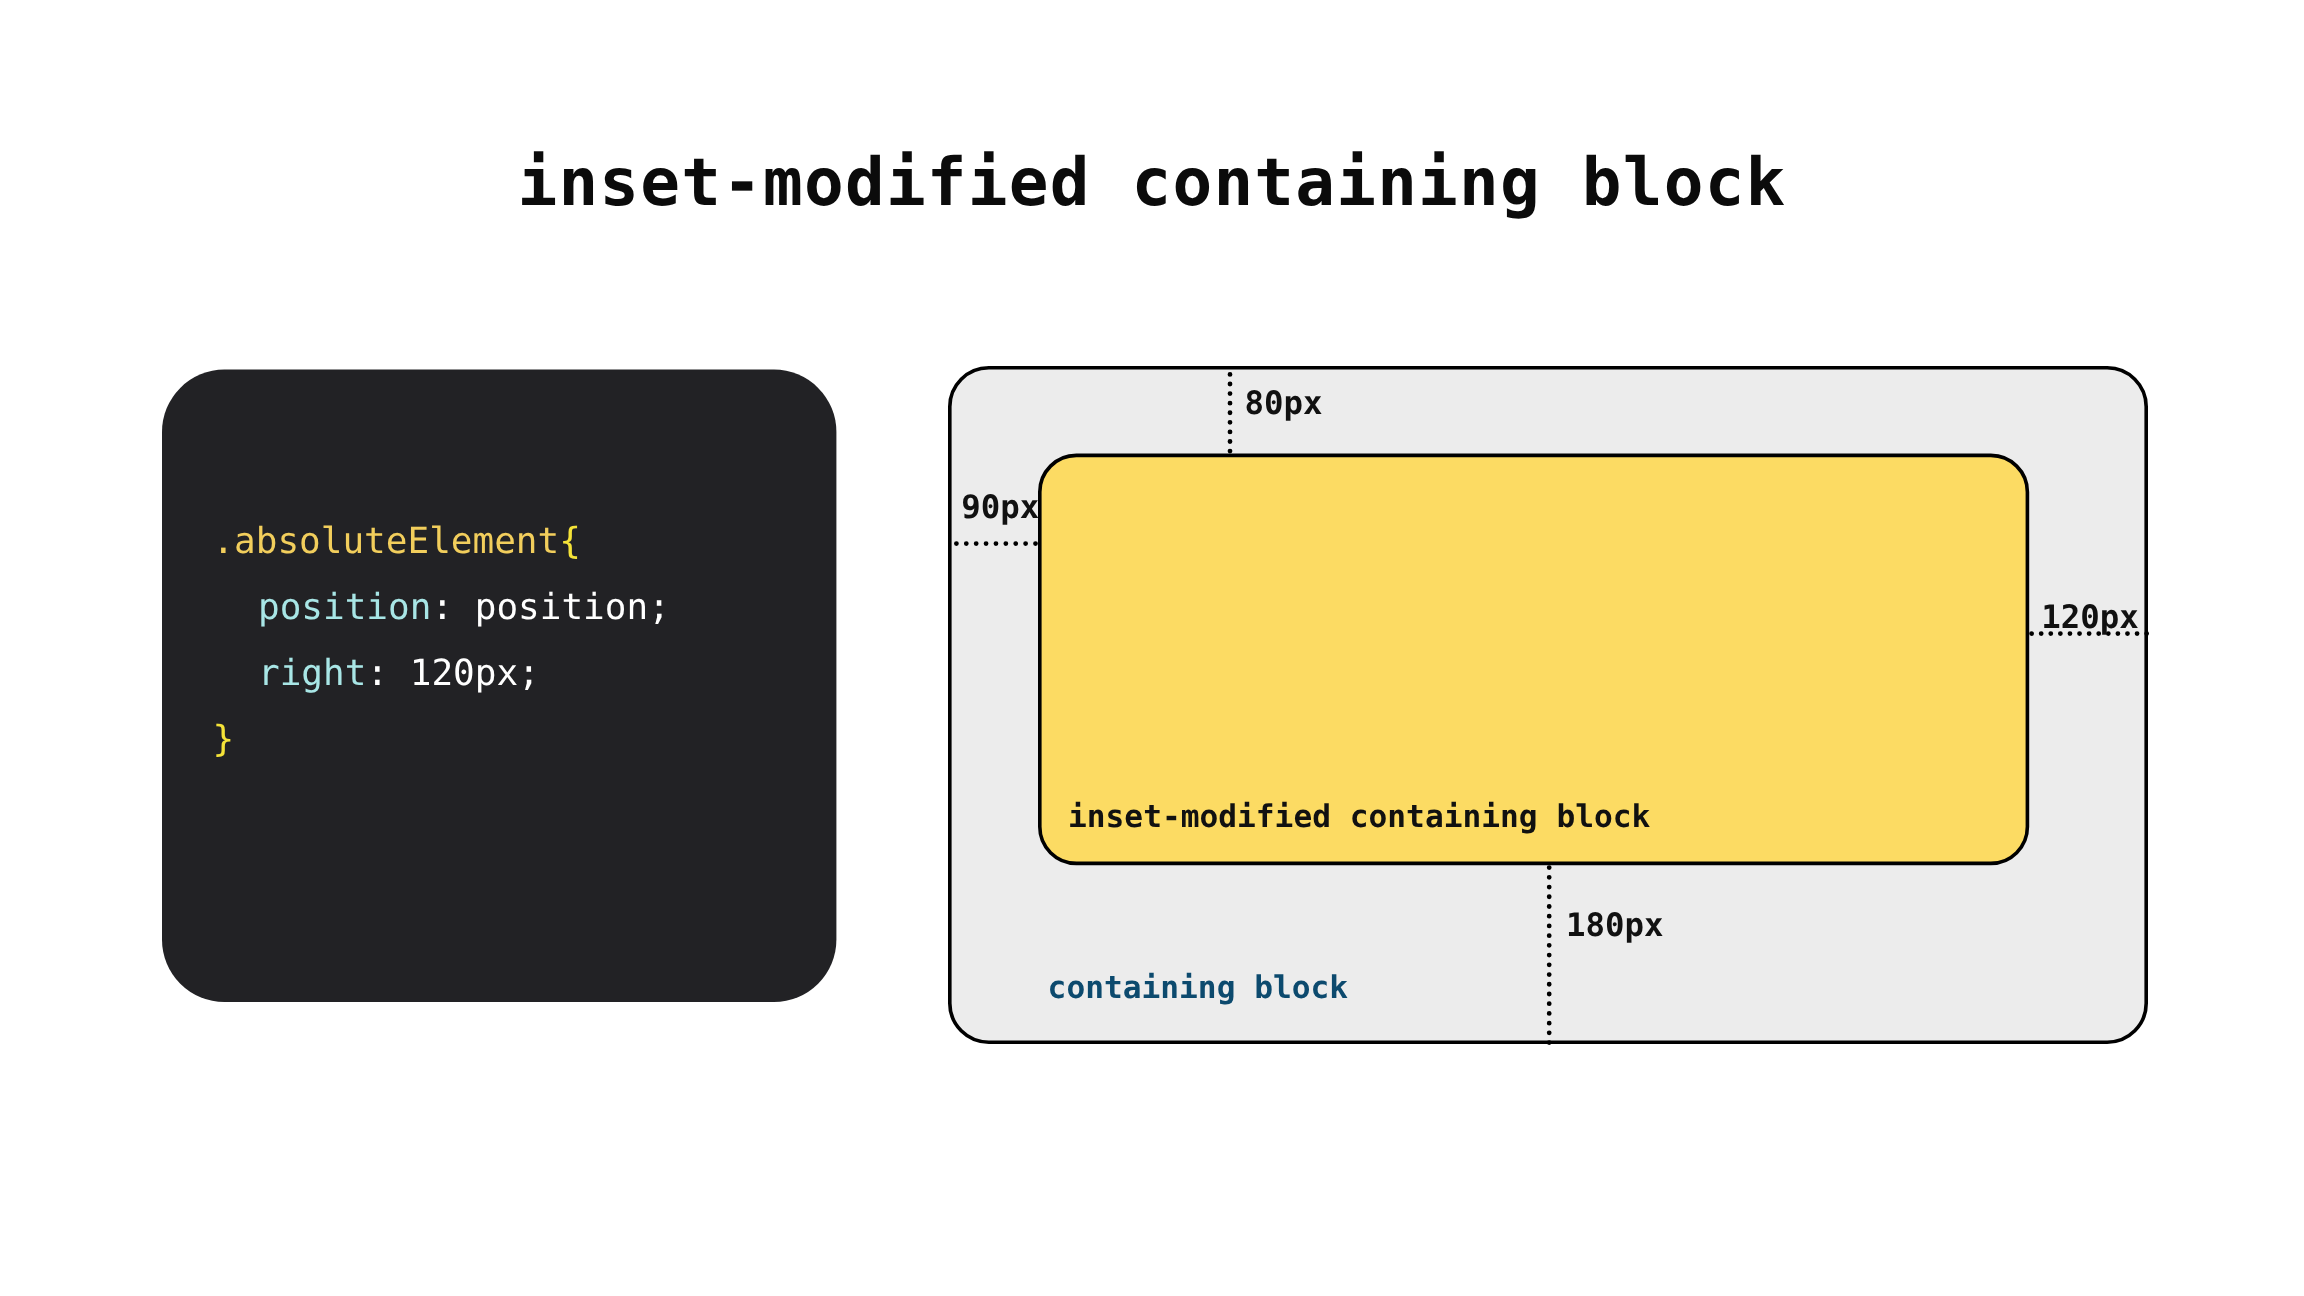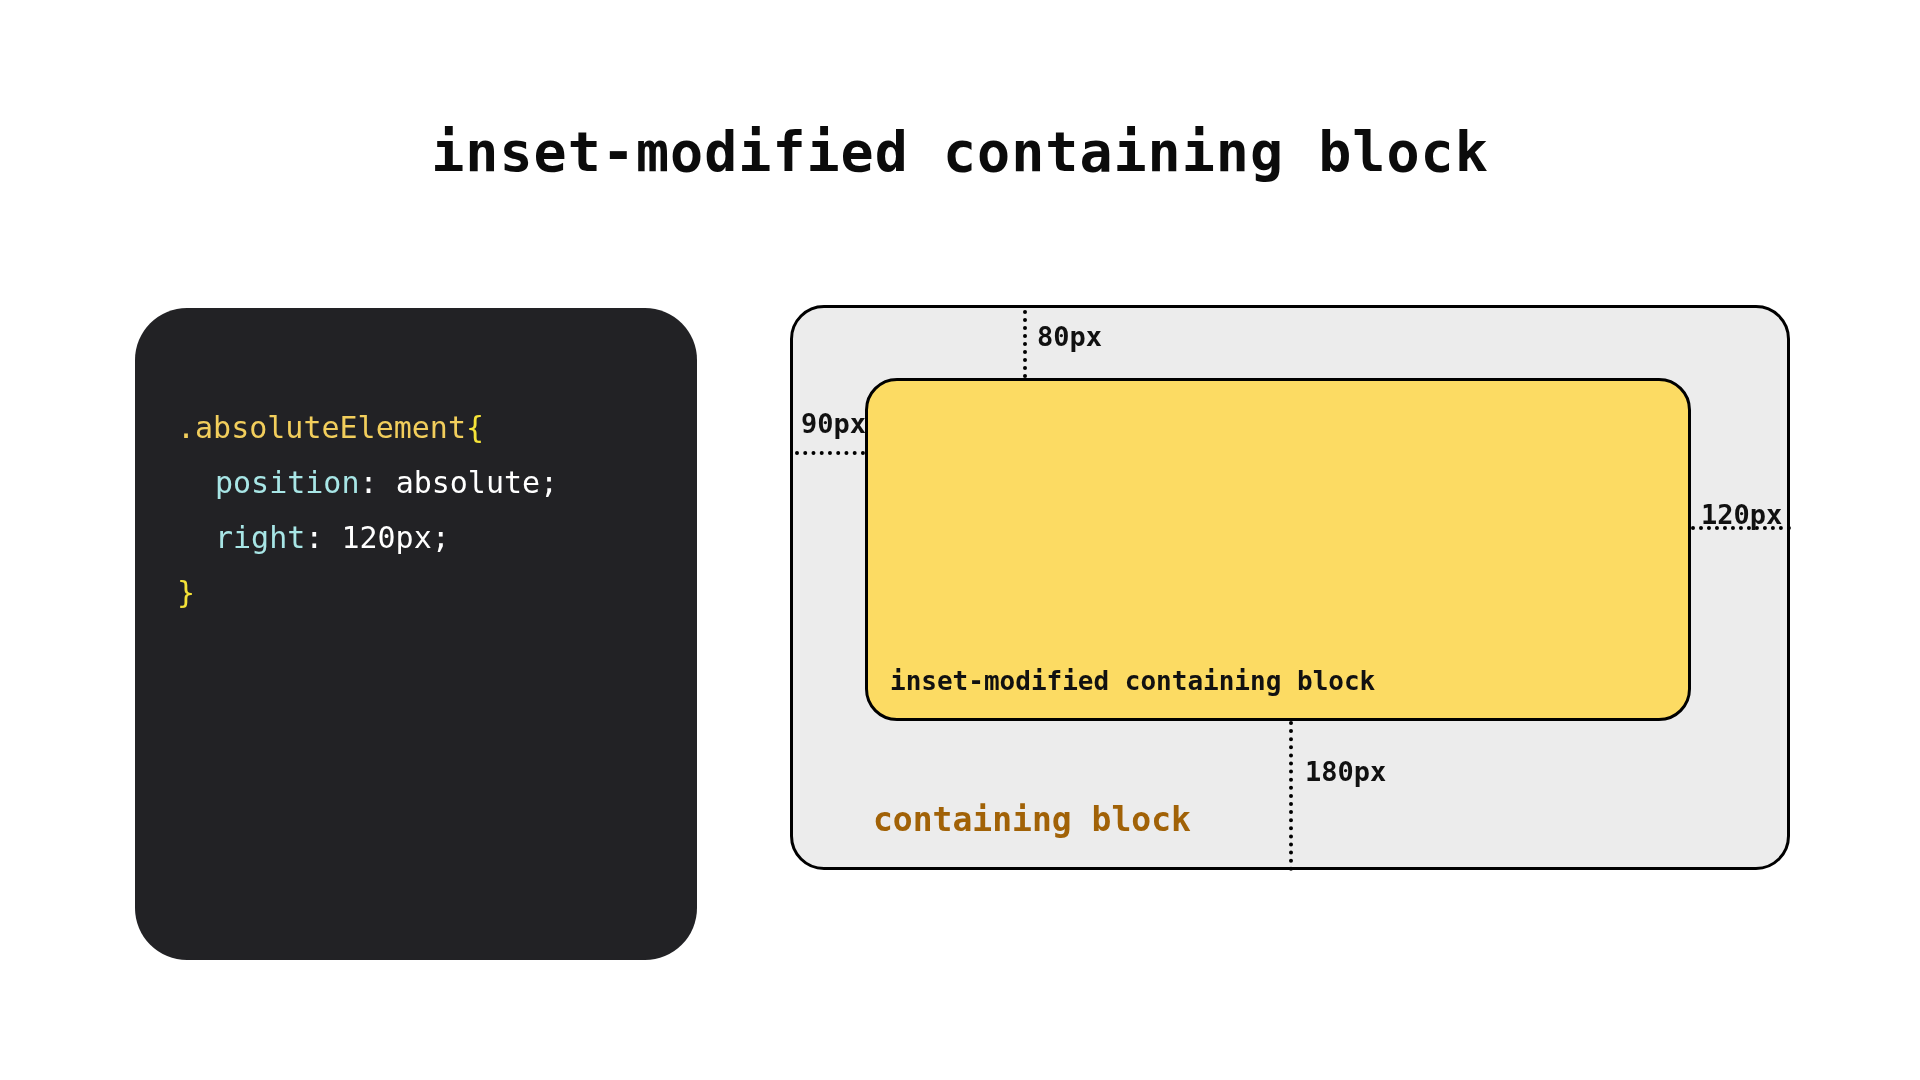--- a/index.html
+++ b/index.html
@@ -29,25 +29,25 @@
     color: #0b0b0b;
     white-space: nowrap;
   }
 
   
   .code-card {
     position: absolute;
     left: 135px;
     top: 308px;
     width: 562px;
-    height: 652px;
+    height: 527px;
     background: #222225;
     border-radius: 52px;
     box-sizing: border-box;
-    padding: 92px 0 0 42px;
+    padding: 116px 0 0 42px;
   }
   .code-line {
     font-family: "DejaVu Sans Mono", "Liberation Mono", monospace;
     font-size: 30px;
     line-height: 55px;
     white-space: pre;
     color: #ffffff;
   }
   .tok-selector { color: #f2ce5c; }
   .tok-brace    { color: #f5e338; }
@@ -93,23 +93,23 @@
     font-size: 26px;
     font-weight: 700;
     color: #111111;
     white-space: nowrap;
   }
   .cb-label {
     position: absolute;
     left: 80px;
     bottom: 28px;
     font-family: "DejaVu Sans Mono", "Liberation Mono", monospace;
-    font-size: 33px;
+    font-size: 26px;
     font-weight: 700;
-    color: #a16207;
+    color: #0c4a6e;
     white-space: nowrap;
   }
 
   
   .guide-v {
     position: absolute;
     width: 0;
     border-left: 4px dotted #000000;
   }
   .guide-h {
@@ -141,21 +141,21 @@
 </style>
 </head>
 <body>
 
 <div class="page-title">inset-modified containing block</div>
 
 <div class="code-card">
 
   <div class="code-line"><span class="tok-selector">.absoluteElement</span><span class="tok-brace">{</span></div>
 
-  <div class="code-line indent"><span class="tok-prop">position</span><span class="tok-val">: </span><span class="tok-val">absolute;</span></div>
+  <div class="code-line indent"><span class="tok-prop">position</span><span class="tok-val">: </span><span class="tok-val">position;</span></div>
 
 
   <div class="code-line indent"><span class="tok-prop">right</span><span class="tok-val">: </span><span class="tok-val">120px;</span></div>
 
 
 
   <div class="code-line"><span class="tok-brace">}</span></div>
 
 </div>
 

